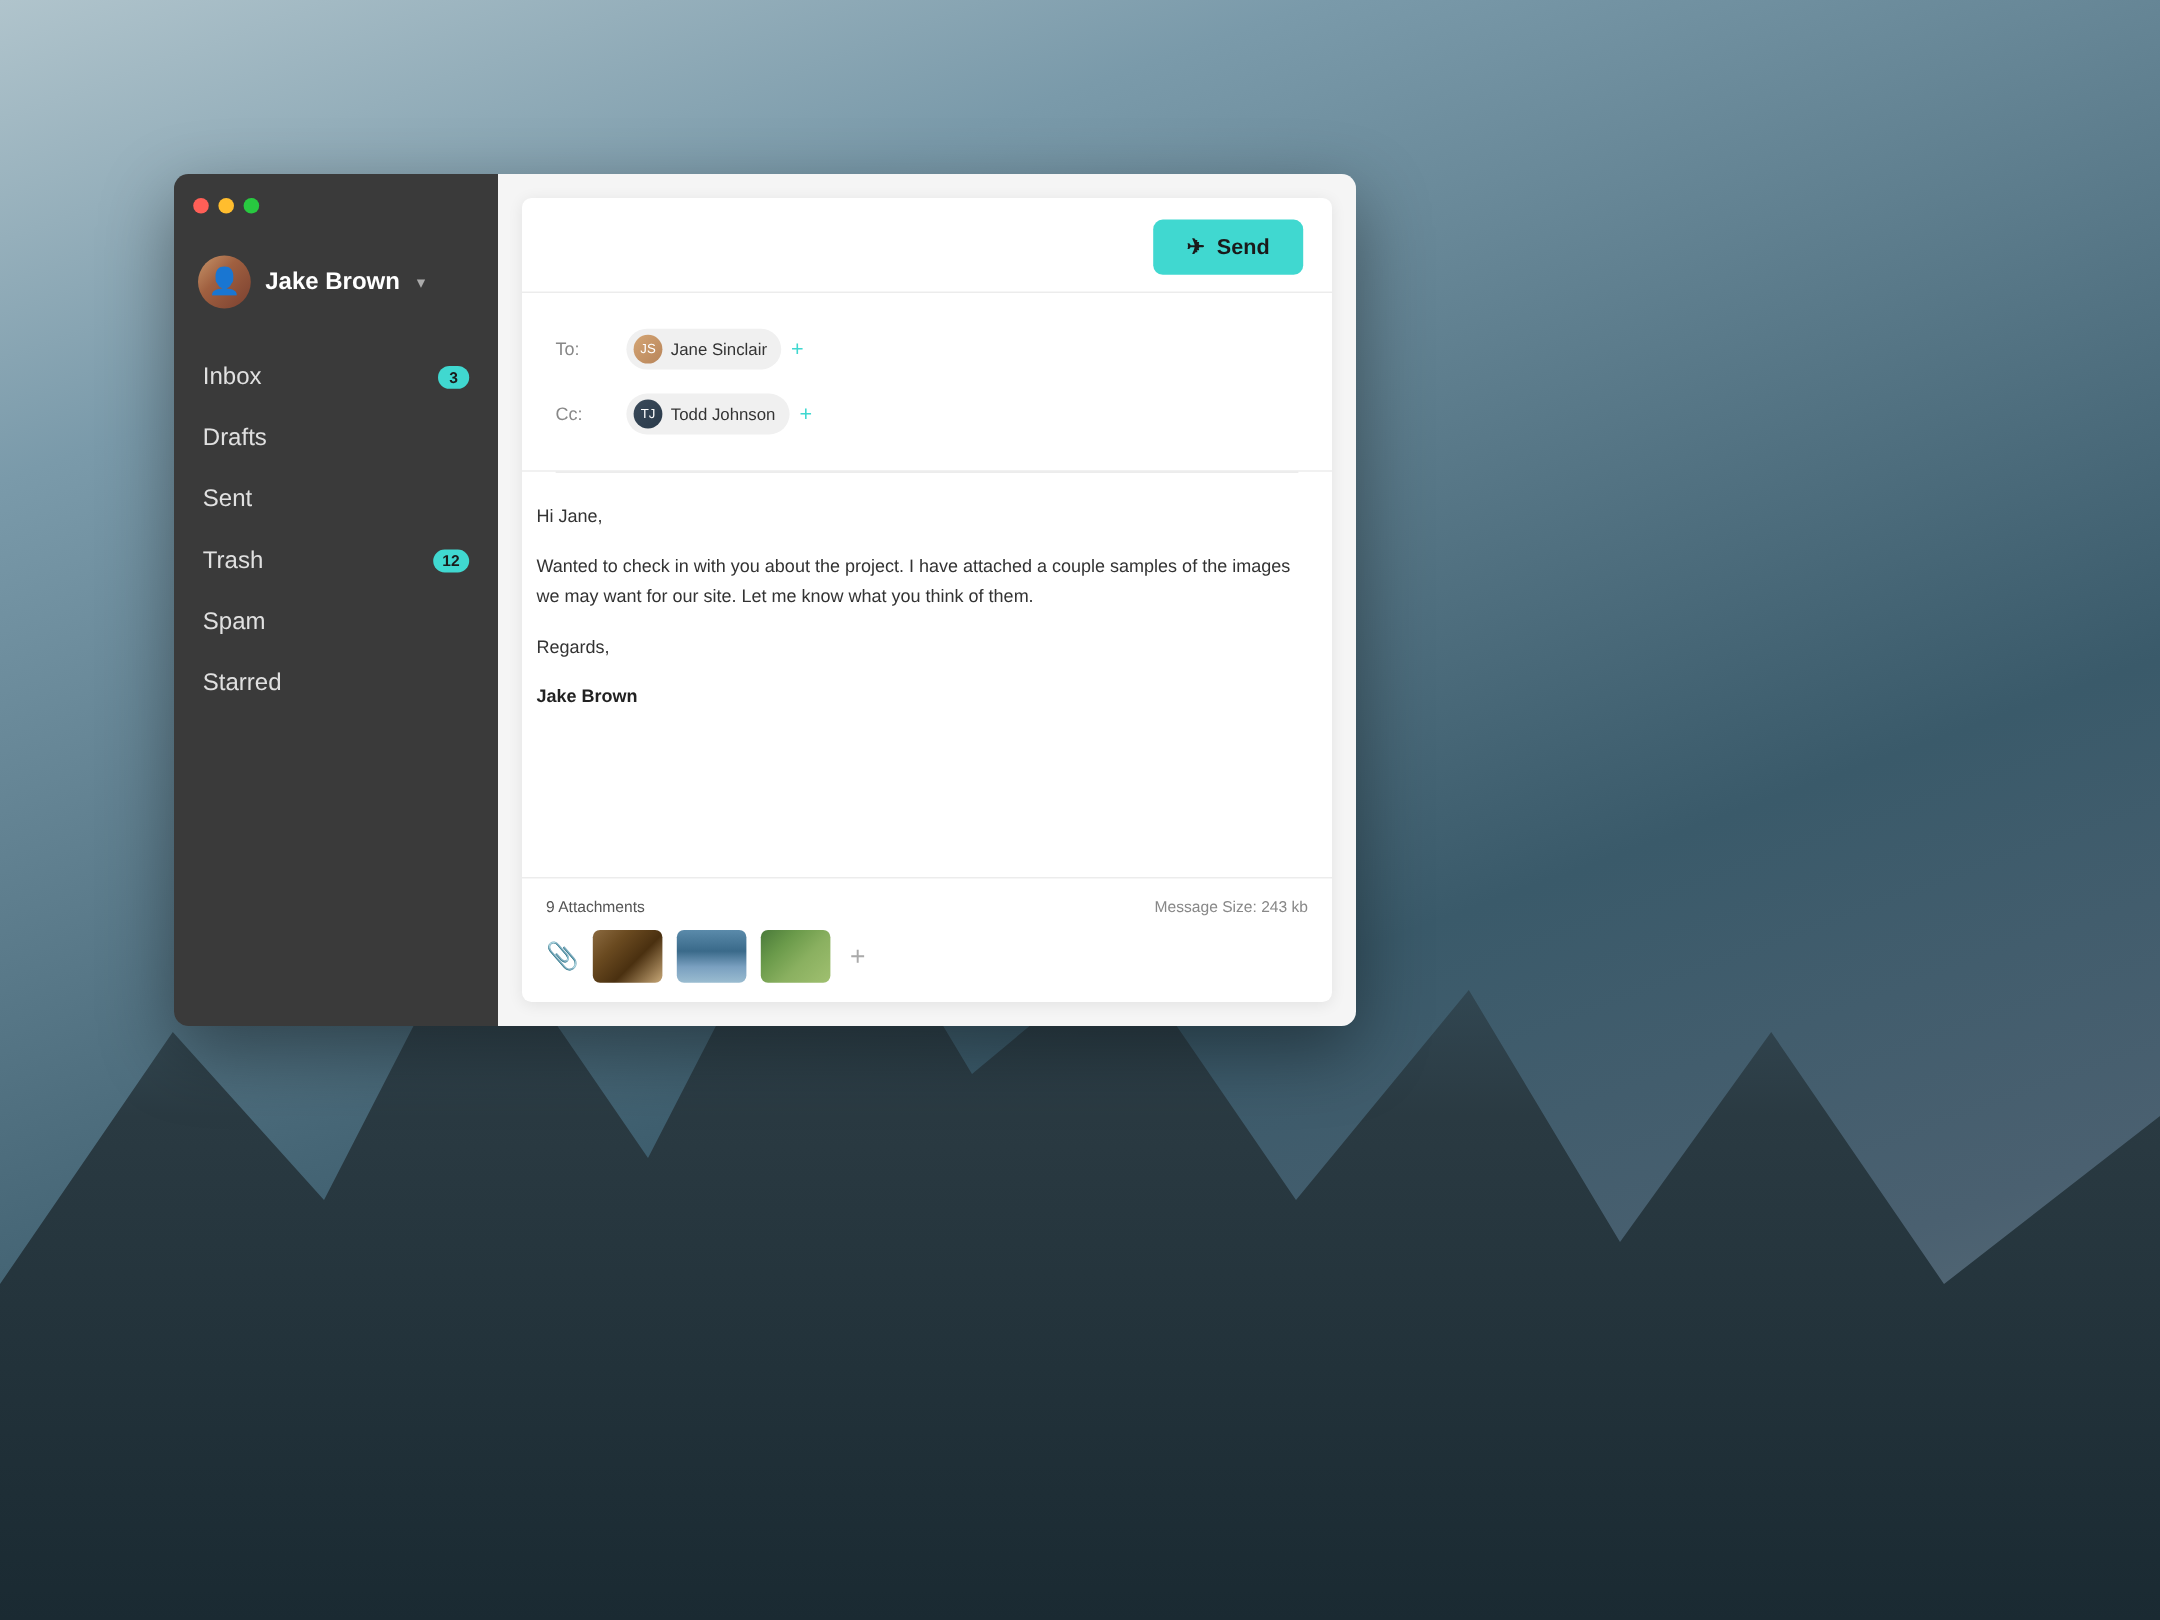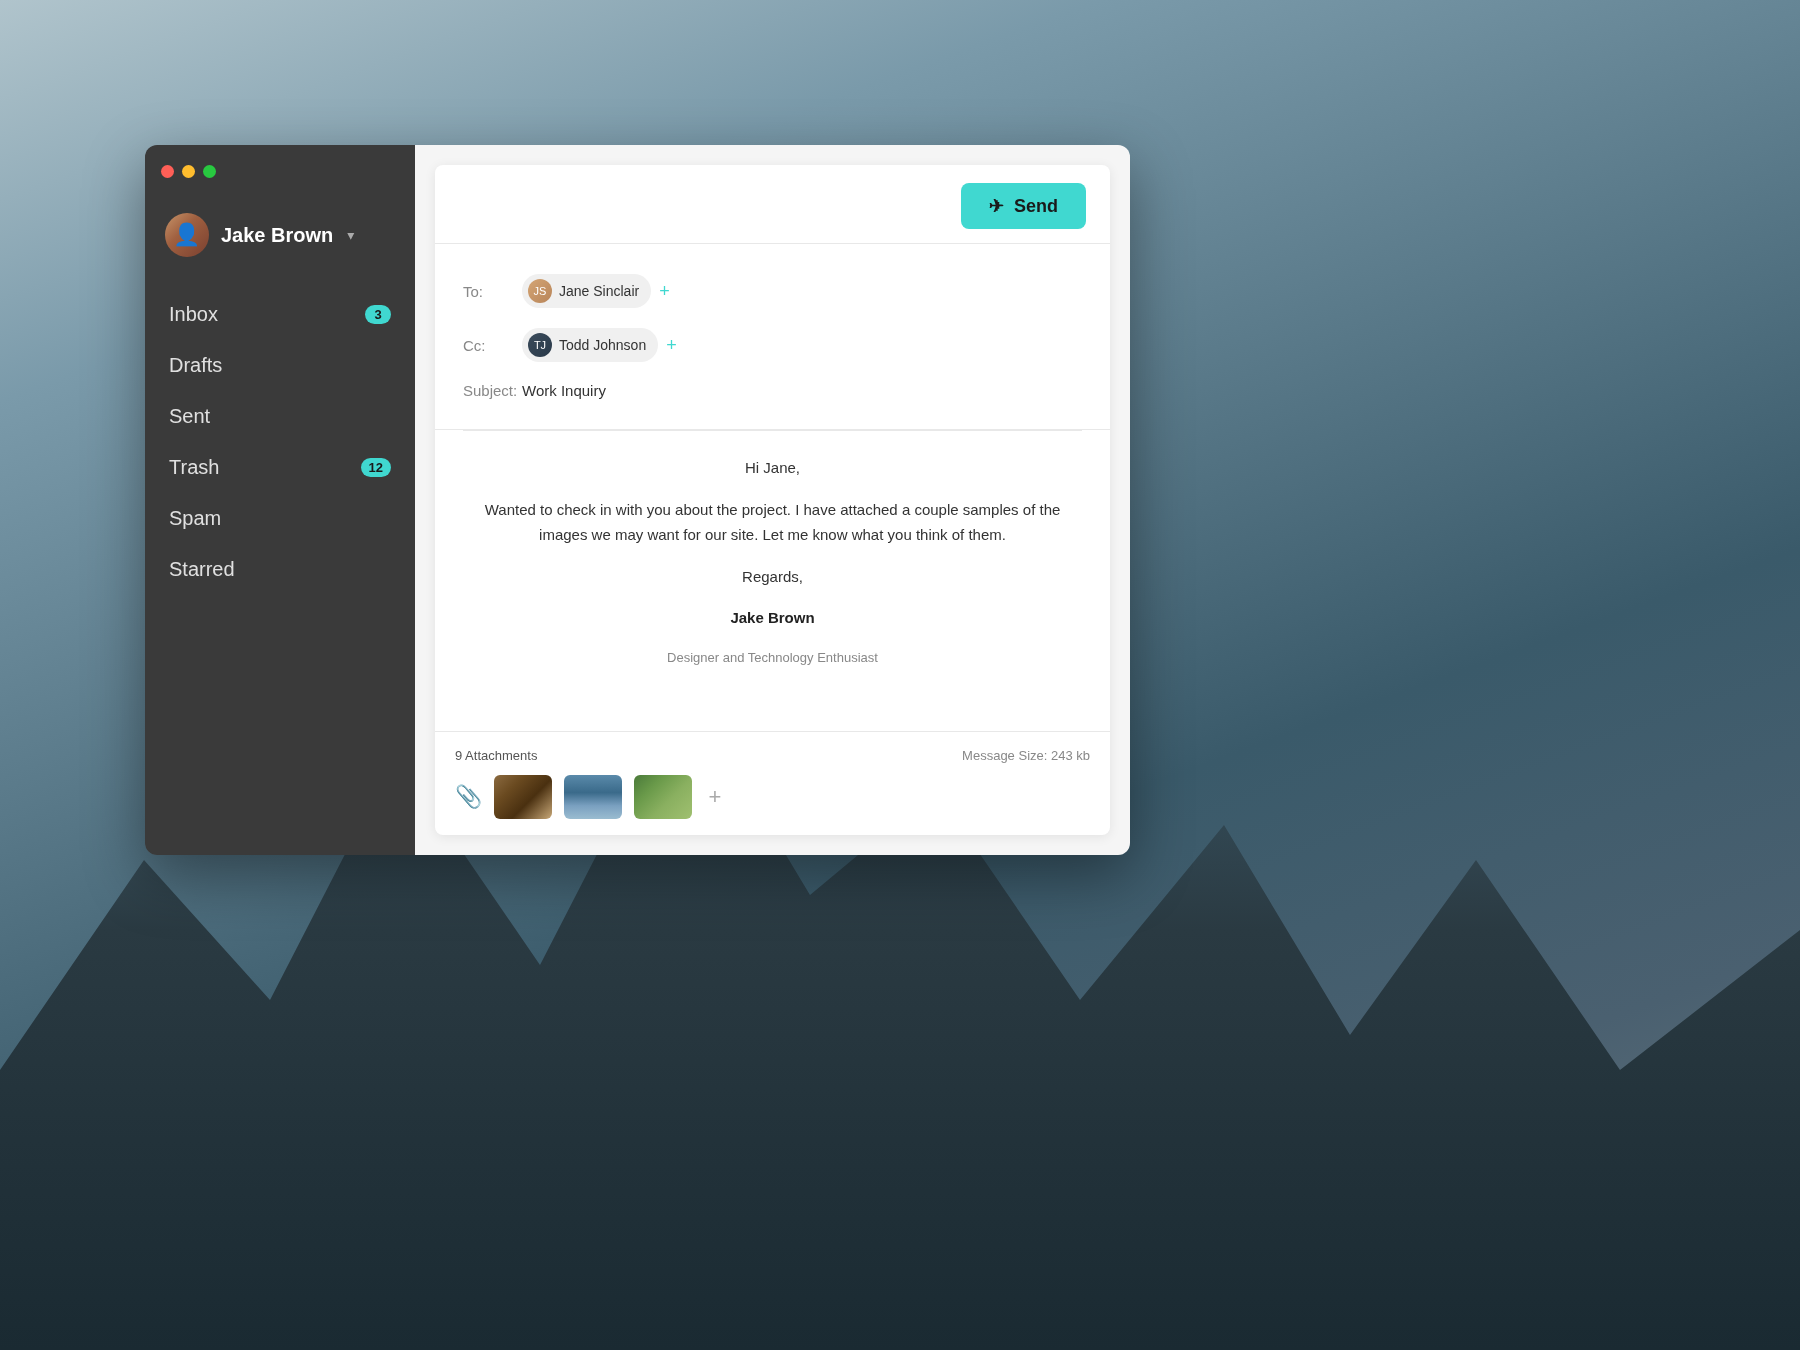--- a/index.html
+++ b/index.html
@@ -259,26 +259,25 @@
 
     .divider {
       height: 1px;
       background: #e8e8e8;
       margin: 0 28px;
     }
 
     
     .email-body {
       flex: 1;
-      padding: 24px 28px;
+      padding: 24px 12px;
       color: #333333;
       font-size: 15px;
       line-height: 1.7;
       overflow-y: auto;
-      text-align: center;
     }
 
     .email-body p {
       margin-bottom: 16px;
     }
 
     .signature-name {
       font-weight: 600;
       color: #222222;
       font-size: 15px;
@@ -429,35 +428,30 @@
           <span class="field-label">Cc:</span>
           <div class="recipient-chip">
             <div class="recipient-avatar avatar-todd">
               <span style="font-size:11px; color:#fff;">TJ</span>
             </div>
             <span class="recipient-name">Todd Johnson</span>
           </div>
           <span class="add-recipient">+</span>
         </div>
 
-        <div class="email-row">
-          <span class="field-label">Subject:</span>
-          <span class="subject-value">Work Inquiry</span>
-        </div>
 
       </div>
 
       <div class="divider"></div>
 
       <div class="email-body">
         <p>Hi Jane,</p>
         <p>Wanted to check in with you about the project. I have attached a couple samples of the images we may want for our site. Let me know what you think of them.</p>
         <p>Regards,</p>
         <p class="signature-name">Jake Brown</p>
-        <p class="signature-title">Designer and Technology Enthusiast</p>
       </div>
 
       <div class="attachments-area">
         <div class="attachments-header">
           <span class="attachments-count">9 Attachments</span>
           <span class="message-size">Message Size: 243 kb</span>
         </div>
         <div class="attachments-list">
           <span class="paperclip-icon">📎</span>
           <div class="attachment-thumb thumb-1"></div>

